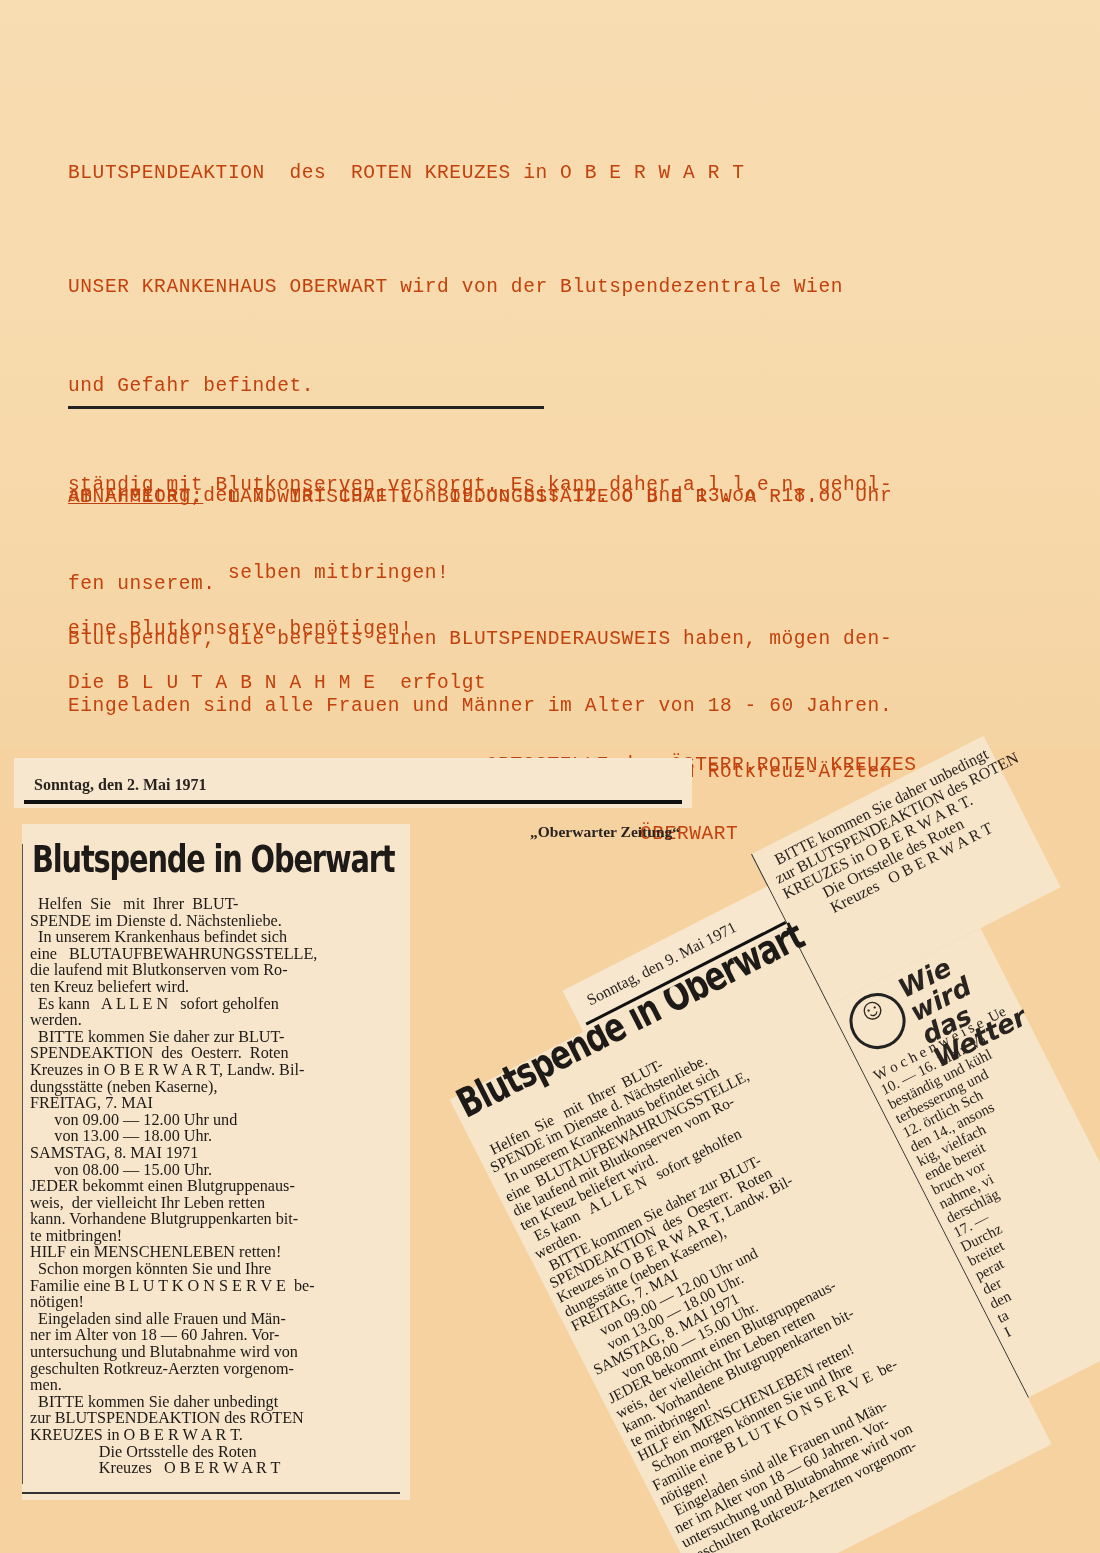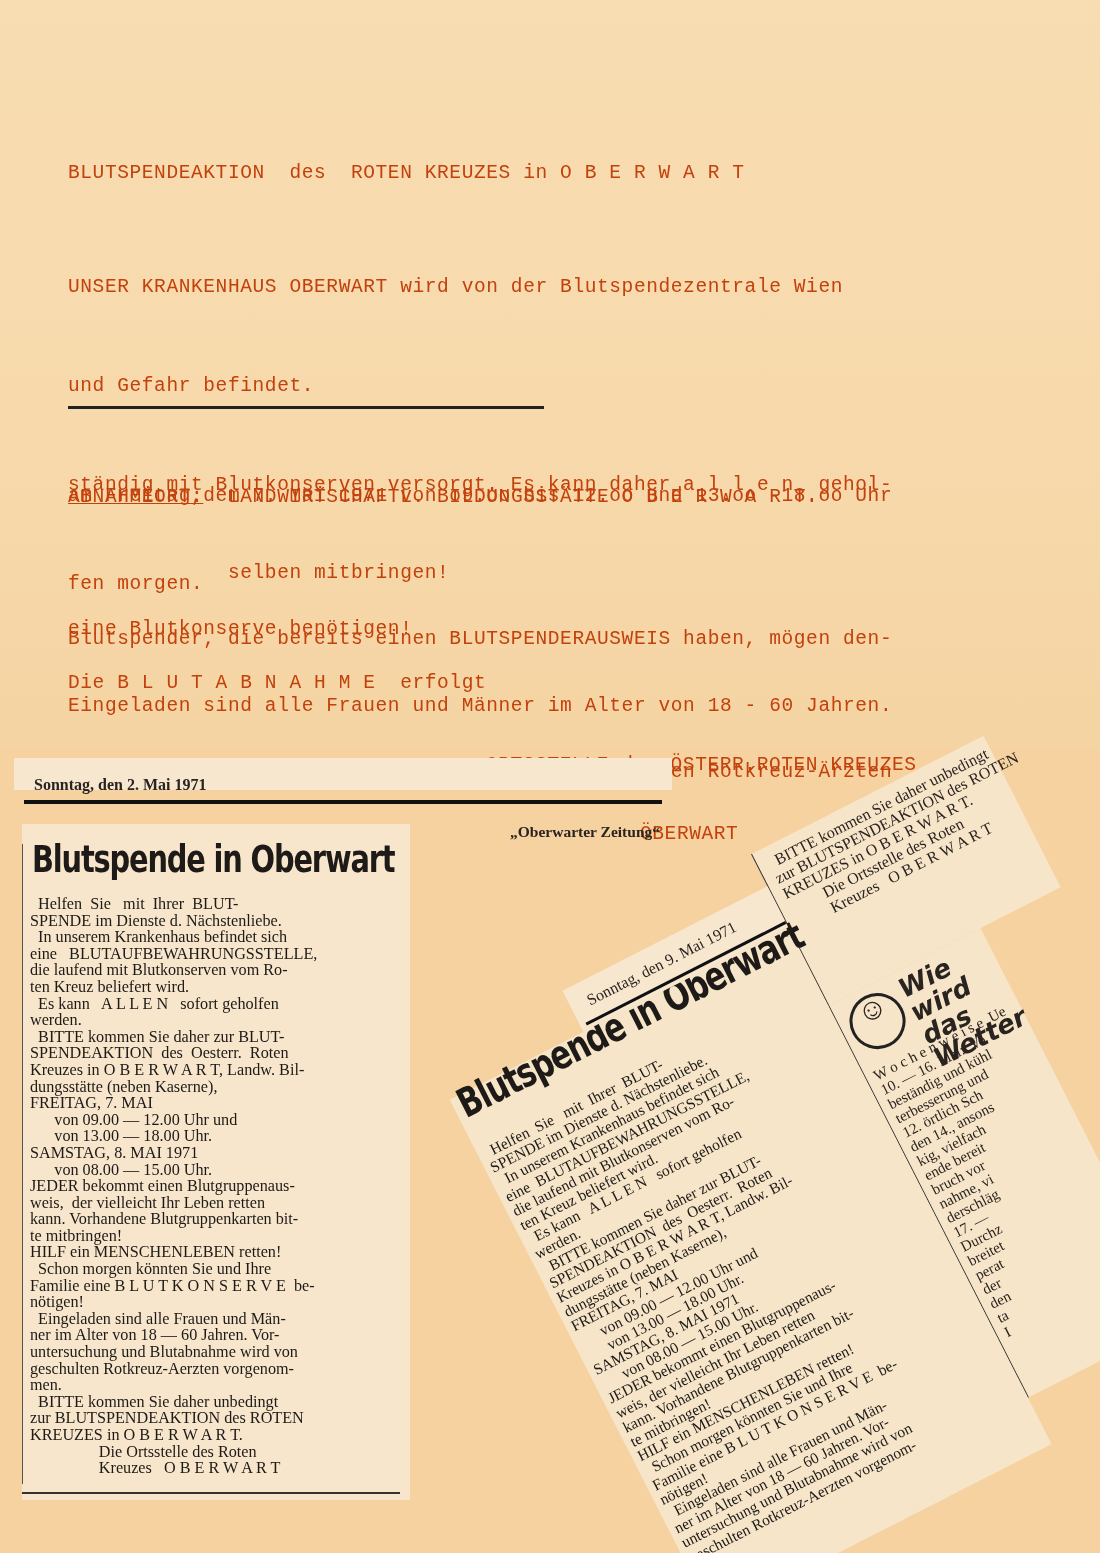--- a/index.html
+++ b/index.html
@@ -16,23 +16,24 @@
   .sheet-bottom {
     position:absolute; left:0; top:748px; width:1100px; height:805px;
     background:#f5d2a0;
   }
   .typed { position:absolute; left:68px; font-size:19.5px; letter-spacing:0.6px; white-space:pre; color:#c2410c; }
   .typed.line { line-height:33px; }
   .rule { position:absolute; height:3px; background:#222; }
 
   
   .clip-header {
-    position:absolute; left:14px; top:758px; width:658px; height:32px;
+    position:absolute; left:14px; top:758px; width:658px; height:50px;
     background:#f7e7cf;
     font-family:"Liberation Serif", serif;
+    padding-left:20px;
   }
   .clip-header .date { position:absolute; left:20px; top:18px; font-size:16px; font-weight:bold; }
   .clip-header .paper { position:absolute; right:12px; top:20px; font-size:15.5px; font-weight:bold;margin-top:45px; }
   .clip-header .bar { position:absolute; left:10px; right:10px; top:42px; height:4px; background:#111; }
 
   .clip-left {
     position:absolute; left:22px; top:824px; width:388px; height:676px;
     background:#f7e6cc;
     font-family:"Liberation Serif", serif; font-size:16.2px; line-height:16.6px; color:#1d1a17;
   }
@@ -89,21 +90,21 @@
 <body>
 
 <div class="sheet-top"></div>
 <div class="sheet-bottom"></div>
 
 <div class="typed" style="top:162px;">BLUTSPENDEAKTION  des  ROTEN KREUZES in O B E R W A R T</div>
 <div class="typed line" style="top:205px;">
   <div>UNSER KRANKENHAUS OBERWART wird von der Blutspendezentrale Wien</div>
   <div>und Gefahr befindet.</div>
   <div>ständig mit Blutkonserven versorgt. Es kann daher a l l e n  gehol-</div>
-  <div>fen morgen.</div>
+  <div>fen unserem.</div>
   <div>Die B L U T A B N A H M E  erfolgt</div>
 </div>
 <div class="rule" style="left:68px; top:406px; width:476px;"></div>
 <div class="typed line" style="top:414px;">
   <div>am Freitag,dem 7. Mai 1971 von o9.oo bis 12.oo und 13.oo -18.oo Uhr</div>
 </div>
 <div class="typed" style="top:486px;"><span style="text-decoration:underline;">ABNAHMEORT:</span><span>  LANDWIRTSCHAFTL. BILDUNGSSTÄTTE O B E R W A R T.</span></div>
 <div class="typed" style="top:518px; line-height:22px;">
   <div>             selben mitbringen!</div>
   <div>Blutspender, die bereits einen BLUTSPENDERAUSWEIS haben, mögen den-</div>

